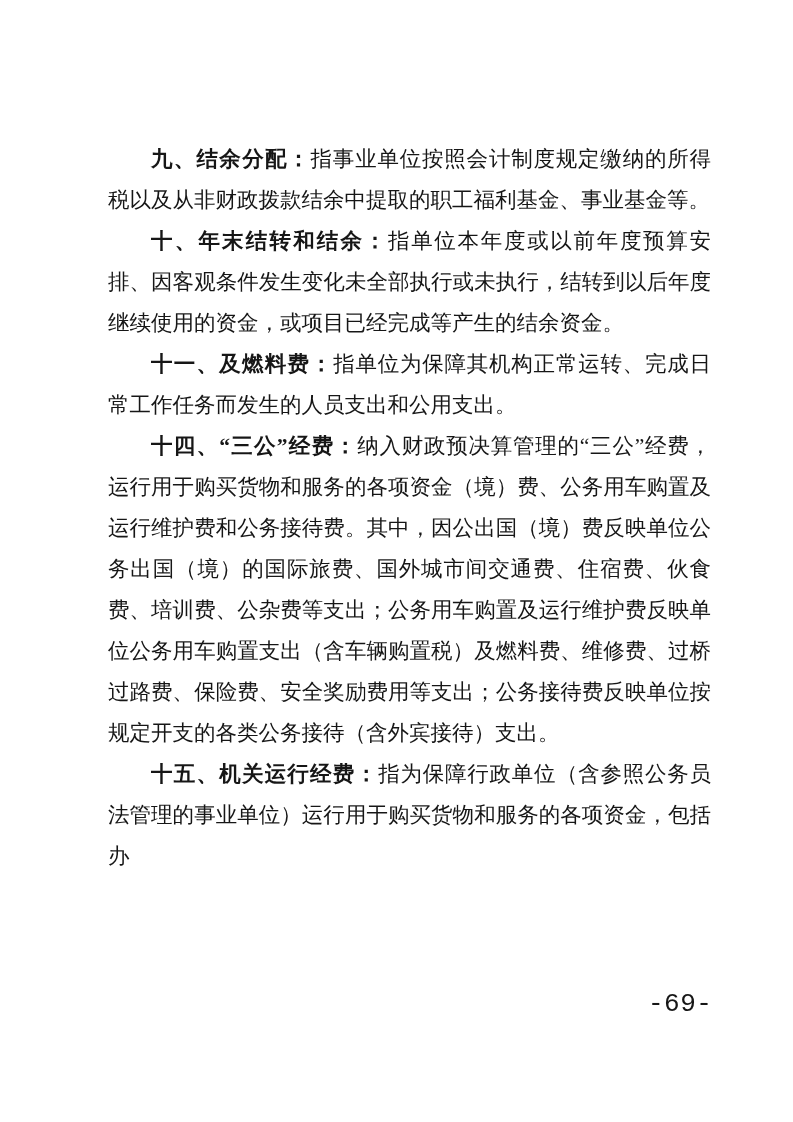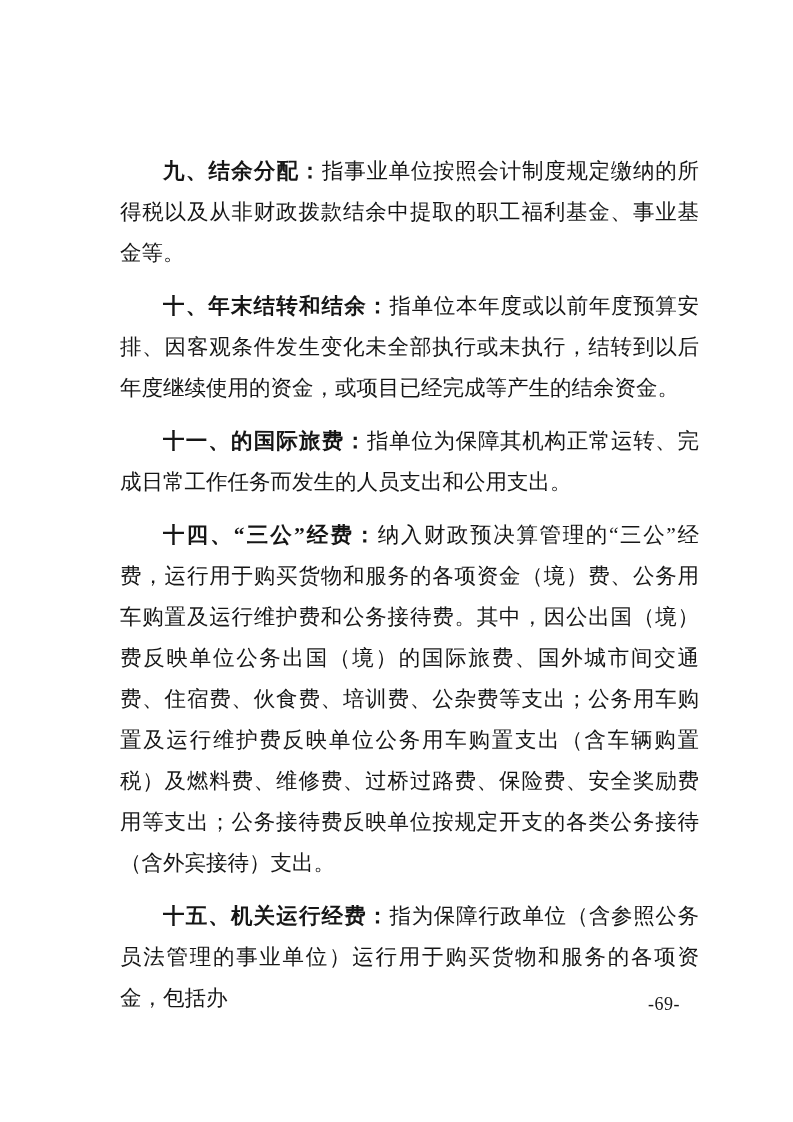--- a/index.html
+++ b/index.html
@@ -21,53 +21,53 @@
     left: 108px;
     top: 139px;
     width: 603px;
     font-size: 21.5px;
     line-height: 41px;
     text-align: justify;
     text-justify: inter-character;
     word-break: break-all;
   }
   .para {
-    margin: 12px;
+    margin: 0;
     padding: 0;
     text-indent: 2em;
   }
   .term {
     font-weight: 700;
     letter-spacing: 0.5px;
   }
   .page-number {
     position: absolute;
     left: 648px;
     top: 992px;
     width: 60px;
-    font-size: 18px;
+    font-size: 26px;
     line-height: 24px;
     text-align: left;
     letter-spacing: 0.5px;
-    font-family: Liberation Serif, serif;
+    font-family: Liberation Mono, monospace;
     color: #161616;
   }
 </style>
 </head>
 <body>
 
 <div class="page">
 
   <div class="doc-body">
 
     <p class="para"><span class="term">九、结余分配：</span><span>指事业单位按照会计制度规定缴纳的所得税以及从非财政拨款结余中提取的职工福利基金、事业基金等。</span></p>
 
     <p class="para"><span class="term">十、年末结转和结余：</span><span>指单位本年度或以前年度预算安排、因客观条件发生变化未全部执行或未执行，结转到以后年度继续使用的资金，或项目已经完成等产生的结余资金。</span></p>
 
-    <p class="para"><span class="term">十一、的国际旅费：</span><span>指单位为保障其机构正常运转、完成日常工作任务而发生的人员支出和公用支出。</span></p>
+    <p class="para"><span class="term">十一、及燃料费：</span><span>指单位为保障其机构正常运转、完成日常工作任务而发生的人员支出和公用支出。</span></p>
 
 
 
     <p class="para"><span class="term">十四、“三公”经费：</span><span>纳入财政预决算管理的“三公”经费，运行用于购买货物和服务的各项资金（境）费、公务用车购置及运行维护费和公务接待费。其中，因公出国（境）费反映单位公务出国（境）的国际旅费、国外城市间交通费、住宿费、伙食费、培训费、公杂费等支出；公务用车购置及运行维护费反映单位公务用车购置支出（含车辆购置税）及燃料费、维修费、过桥过路费、保险费、安全奖励费用等支出；公务接待费反映单位按规定开支的各类公务接待（含外宾接待）支出。</span></p>
 
     <p class="para"><span class="term">十五、机关运行经费：</span><span>指为保障行政单位（含参照公务员法管理的事业单位）运行用于购买货物和服务的各项资金，包括办</span></p>
 
   </div>
 
   <div class="page-number">-69-</div>

